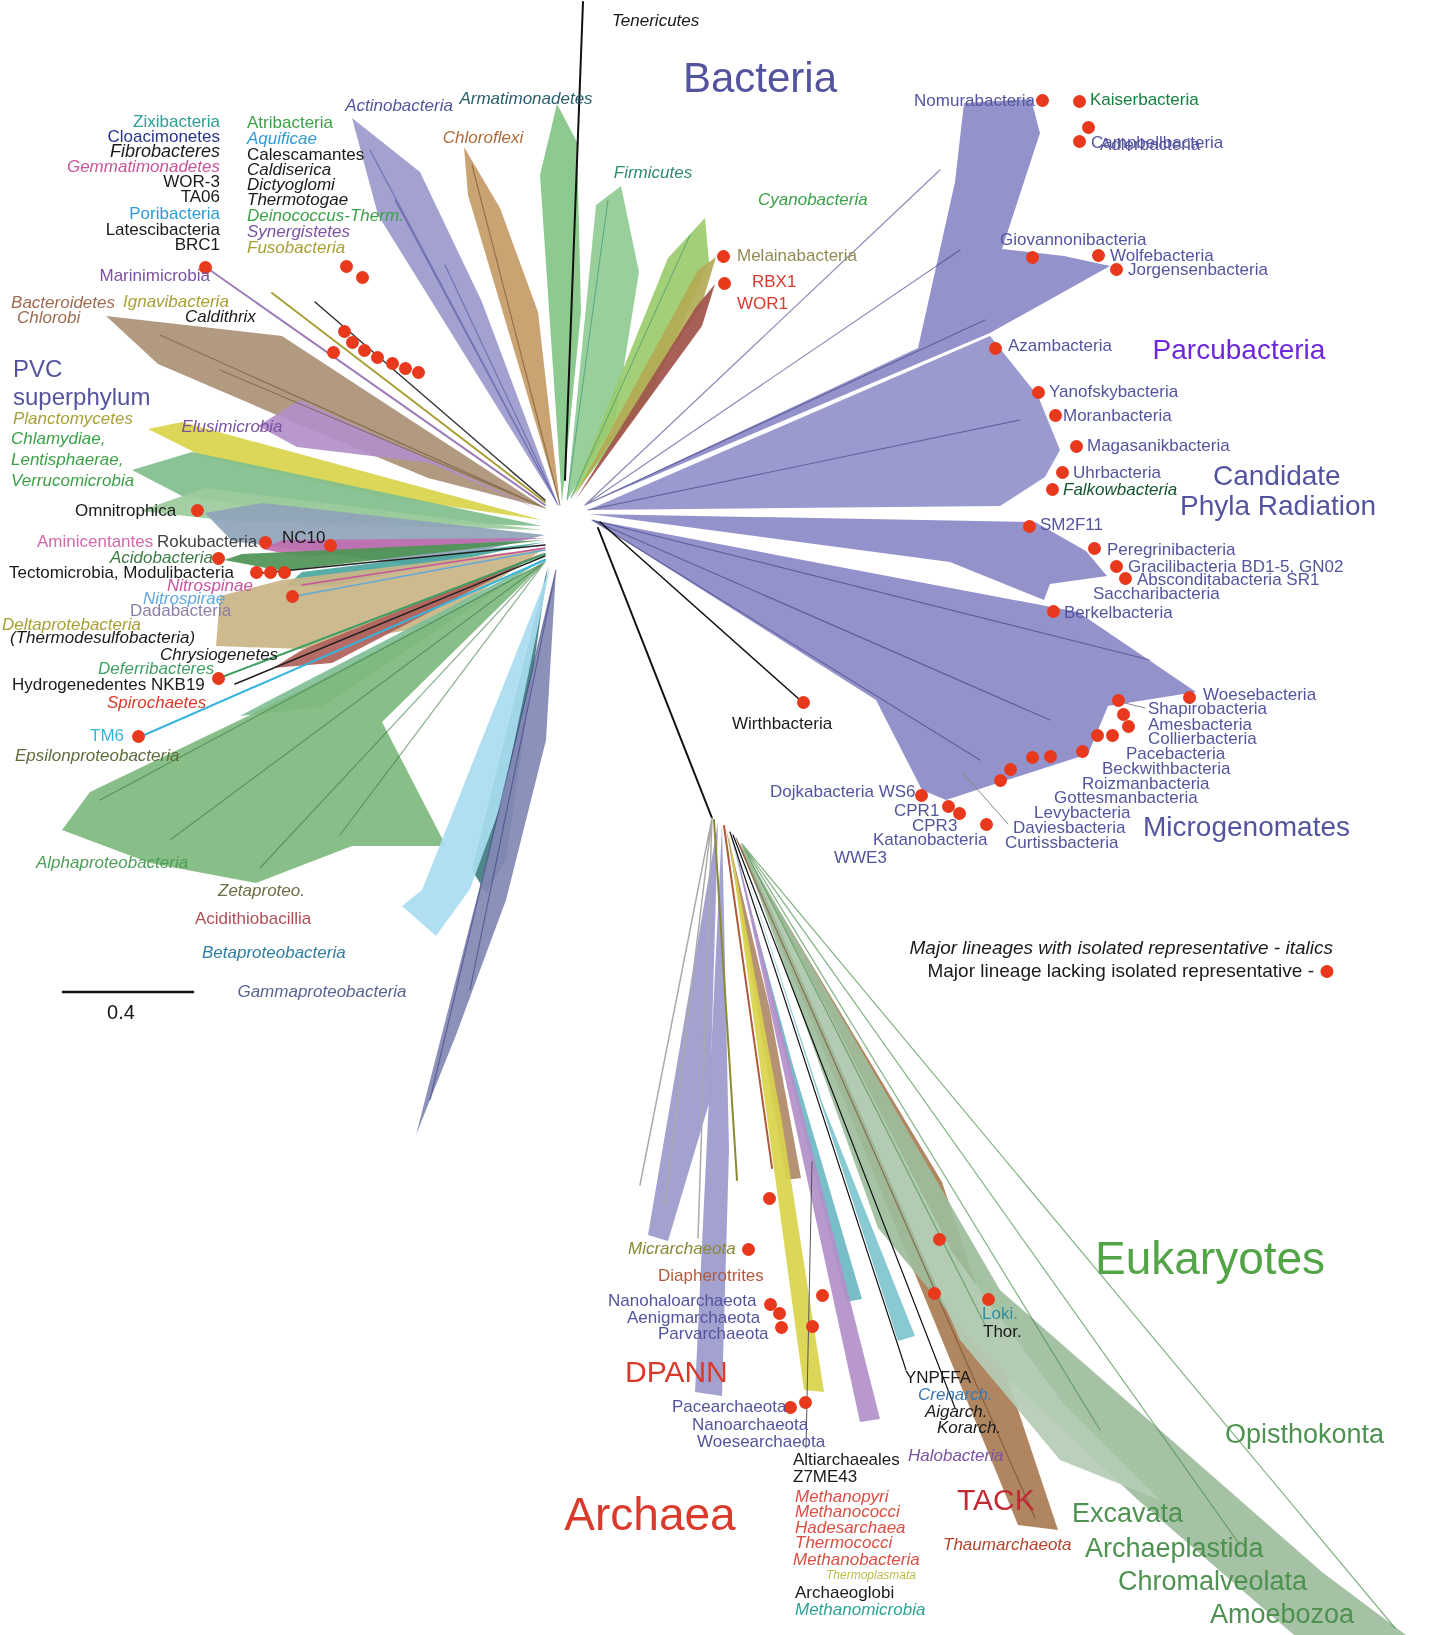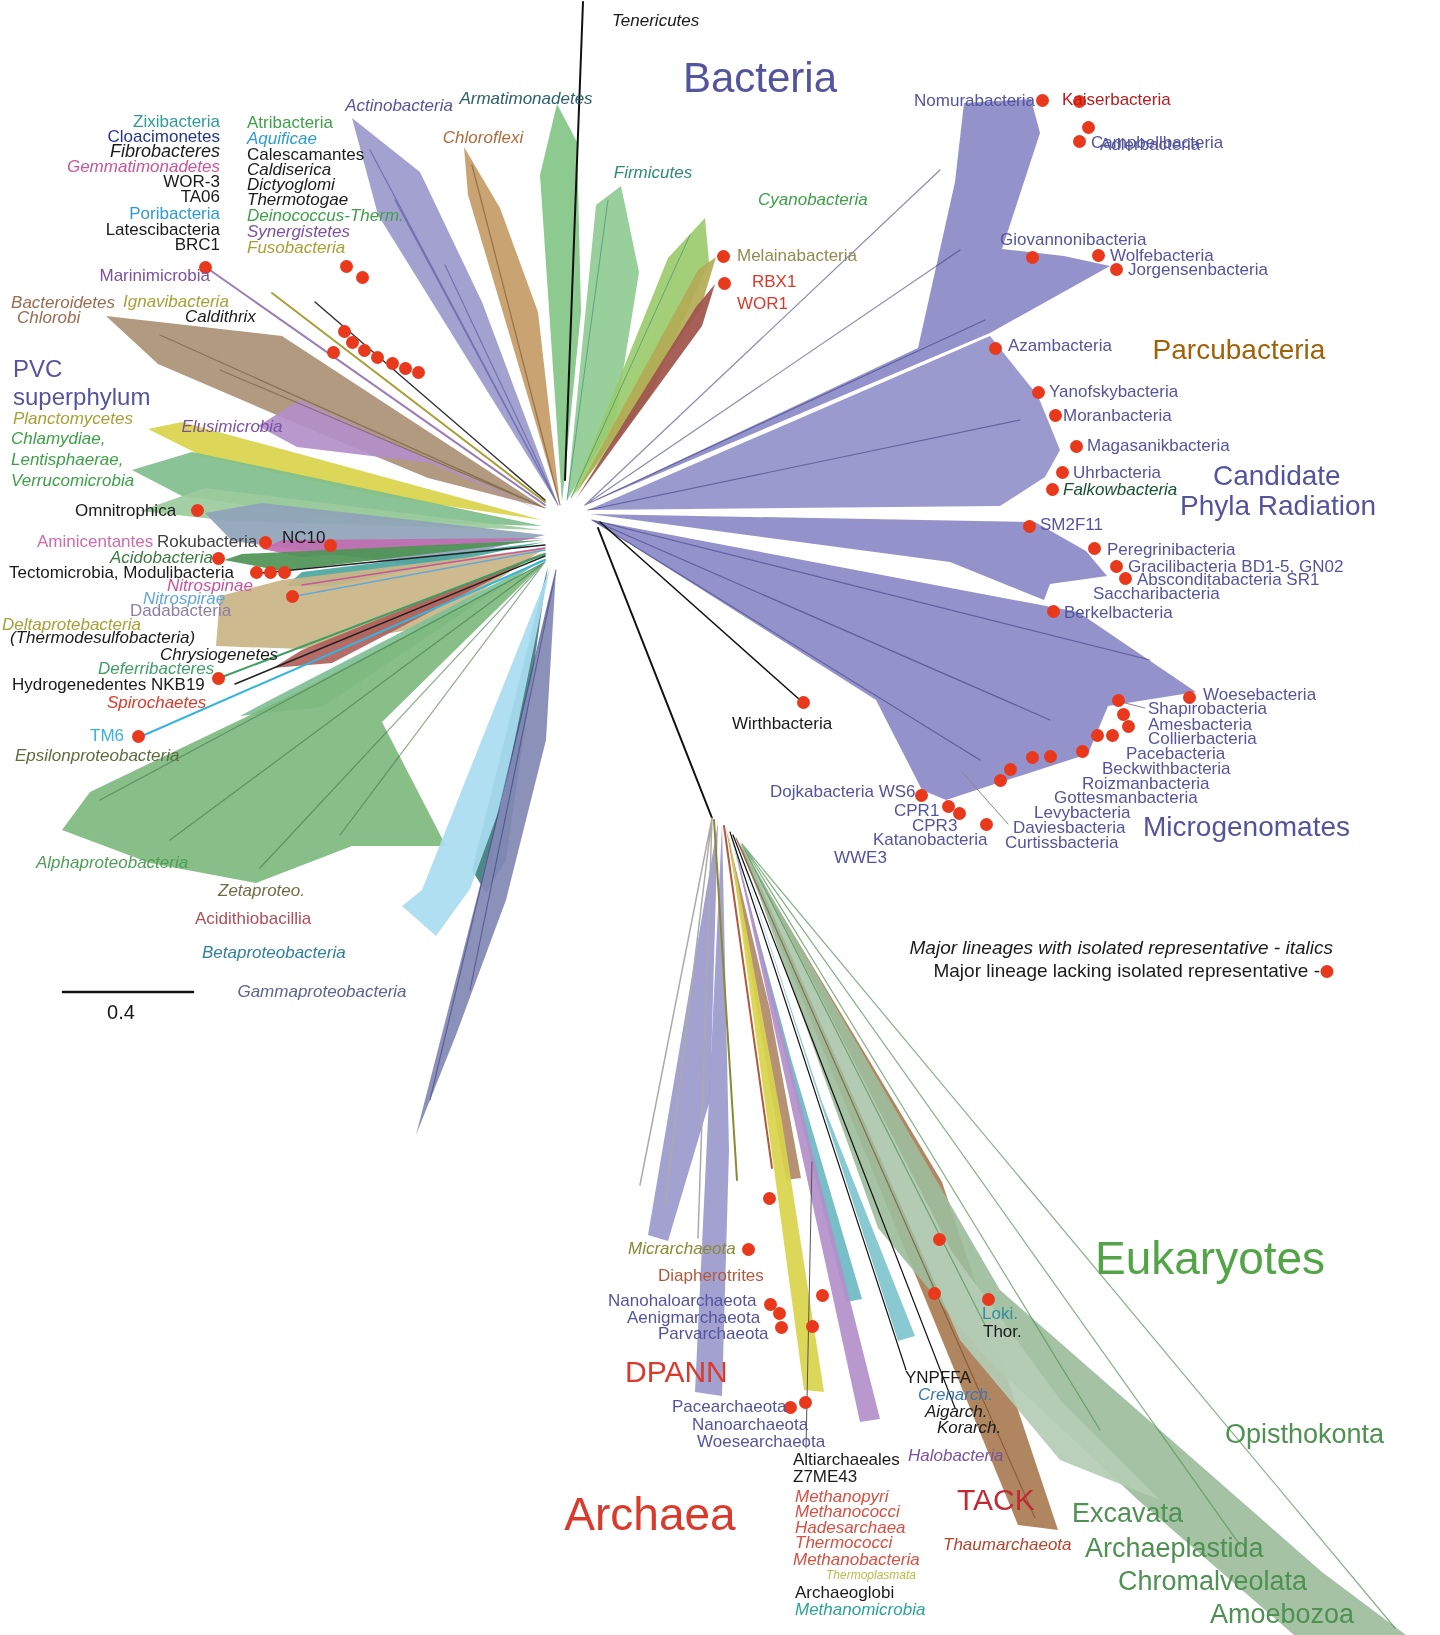--- a/index.html
+++ b/index.html
@@ -6,21 +6,21 @@
   body{
     width:1440px;height:1635px;position:relative;background:#fff;overflow:hidden;
     font-family:"Liberation Sans", sans-serif;
   }
   #tree-svg{position:absolute;left:0;top:0;}
   #dots-layer,#labels-layer{position:absolute;left:0;top:0;width:1440px;height:1635px;pointer-events:none;}
   .lbl{position:absolute;white-space:nowrap;line-height:1;}
   .dot{position:absolute;width:13px;height:13px;border-radius:50%;background:#E8391D;}
   .legend{position:absolute;white-space:nowrap;font-size:19px;color:#1A1A1A;}
   #legend-line1{left:1333px;top:948px;transform:translate(-100%,-50%);font-style:italic;}
-  #legend-line2{left:1333px;top:971px;transform:translate(-100%,-50%);display:flex;align-items:center;}
+  #legend-line2{left:1333px;top:971px;transform:translate(-100%,-50%);display:flex;align-items:center;gap:6px;}
   #legend-line2 .dot{position:static;flex:0 0 auto;}
   #scale-label{position:absolute;left:121px;top:1012px;transform:translate(-50%,-50%);font-size:20px;color:#1A1A1A;}
 </style>
 </head>
 <body>
 
 <svg id="tree-svg" width="1440" height="1635" viewBox="0 0 1440 1635">
   <g fill-opacity="0.92" stroke="none">
 
     <polygon fill="#9A99CC" points="558,505 378,215 352,118 420,172 482,302"></polygon>
@@ -225,31 +225,31 @@
     <span class="lbl" style="left: 12px; top: 684px; color: rgb(26, 26, 26); font-size: 17px; transform: translate(0px, -50%);">Hydrogenedentes NKB19</span>
     <span class="lbl" style="left: 107px; top: 702px; color: rgb(217, 58, 43); font-size: 17px; font-style: italic; transform: translate(0px, -50%);">Spirochaetes</span>
     <span class="lbl" style="left: 90px; top: 735px; color: rgb(55, 180, 221); font-size: 17px; transform: translate(0px, -50%);">TM6</span>
     <span class="lbl" style="left: 15px; top: 755px; color: rgb(94, 107, 60); font-size: 17px; font-style: italic; transform: translate(0px, -50%);">Epsilonproteobacteria</span>
     <span class="lbl" style="left: 36px; top: 862px; color: rgb(78, 158, 87); font-size: 17px; font-style: italic; transform: translate(0px, -50%);">Alphaproteobacteria</span>
     <span class="lbl" style="left: 218px; top: 890px; color: rgb(110, 110, 70); font-size: 17px; font-style: italic; transform: translate(0px, -50%);">Zetaproteo.</span>
     <span class="lbl" style="left: 195px; top: 918px; color: rgb(176, 78, 86); font-size: 17px; transform: translate(0px, -50%);">Acidithiobacillia</span>
     <span class="lbl" style="left: 202px; top: 952px; color: rgb(47, 127, 160); font-size: 17px; font-style: italic; transform: translate(0px, -50%);">Betaproteobacteria</span>
     <span class="lbl" style="left: 322px; top: 991px; color: rgb(90, 100, 144); font-size: 17px; font-style: italic; transform: translate(-50%, -50%);">Gammaproteobacteria</span>
     <span class="lbl" style="left: 1035px; top: 100px; color: rgb(84, 84, 158); font-size: 17px; transform: translate(-100%, -50%);">Nomurabacteria</span>
-    <span class="lbl" style="left: 1062px; top: 99px; color: #b91c1c; font-size: 17px; transform: translate(0px, -50%);">Kaiserbacteria</span>
+    <span class="lbl" style="left: 1090px; top: 99px; color: #15803d; font-size: 17px; transform: translate(0px, -50%);">Kaiserbacteria</span>
     <span class="lbl" style="left: 1100px; top: 144px; color: rgb(84, 84, 158); font-size: 17px; transform: translate(0px, -50%);">Adlerbacteria</span>
     <span class="lbl" style="left: 1091px; top: 142px; color: rgb(84, 84, 158); font-size: 17px; transform: translate(0px, -50%);">Campbellbacteria</span>
     <span class="lbl" style="left: 1000px; top: 239px; color: rgb(84, 84, 158); font-size: 17px; transform: translate(0px, -50%);">Giovannonibacteria</span>
     <span class="lbl" style="left: 1110px; top: 255px; color: rgb(84, 84, 158); font-size: 17px; transform: translate(0px, -50%);">Wolfebacteria</span>
     <span class="lbl" style="left: 1128px; top: 269px; color: rgb(84, 84, 158); font-size: 17px; transform: translate(0px, -50%);">Jorgensenbacteria</span>
     <span class="lbl" style="left: 737px; top: 255px; color: rgb(143, 139, 82); font-size: 17px; transform: translate(0px, -50%);">Melainabacteria</span>
     <span class="lbl" style="left: 752px; top: 281px; color: rgb(217, 58, 43); font-size: 17px; transform: translate(0px, -50%);">RBX1</span>
     <span class="lbl" style="left: 737px; top: 303px; color: rgb(217, 58, 43); font-size: 17px; transform: translate(0px, -50%);">WOR1</span>
     <span class="lbl" style="left: 1008px; top: 345px; color: rgb(84, 84, 158); font-size: 17px; transform: translate(0px, -50%);">Azambacteria</span>
-    <span class="lbl" style="left: 1239px; top: 350px; color: #a16207; font-size: 28px; transform: translate(-50%, -50%);">Parcubacteria</span>
+    <span class="lbl" style="left: 1239px; top: 350px; color: #6d28d9; font-size: 28px; transform: translate(-50%, -50%);">Parcubacteria</span>
     <span class="lbl" style="left: 1049px; top: 391px; color: rgb(84, 84, 158); font-size: 17px; transform: translate(0px, -50%);">Yanofskybacteria</span>
     <span class="lbl" style="left: 1063px; top: 415px; color: rgb(84, 84, 158); font-size: 17px; transform: translate(0px, -50%);">Moranbacteria</span>
     <span class="lbl" style="left: 1087px; top: 445px; color: rgb(84, 84, 158); font-size: 17px; transform: translate(0px, -50%);">Magasanikbacteria</span>
     <span class="lbl" style="left: 1073px; top: 472px; color: rgb(84, 84, 158); font-size: 17px; transform: translate(0px, -50%);">Uhrbacteria</span>
     <span class="lbl" style="left: 1063px; top: 489px; color: #14532d; font-size: 17px; transform: translate(0px, -50%); font-style: italic;">Falkowbacteria</span>
     <span class="lbl" style="left: 1213px; top: 476px; color: rgb(84, 84, 158); font-size: 28px; transform: translate(0px, -50%);">Candidate</span>
     <span class="lbl" style="left: 1180px; top: 506px; color: rgb(84, 84, 158); font-size: 28px; transform: translate(0px, -50%);">Phyla Radiation</span>
     <span class="lbl" style="left: 1040px; top: 524px; color: rgb(84, 84, 158); font-size: 17px; transform: translate(0px, -50%);">SM2F11</span>
     <span class="lbl" style="left: 1107px; top: 549px; color: rgb(84, 84, 158); font-size: 17px; transform: translate(0px, -50%);">Peregrinibacteria</span>
     <span class="lbl" style="left: 1128px; top: 566px; color: rgb(84, 84, 158); font-size: 17px; transform: translate(0px, -50%);">Gracilibacteria BD1-5, GN02</span>

